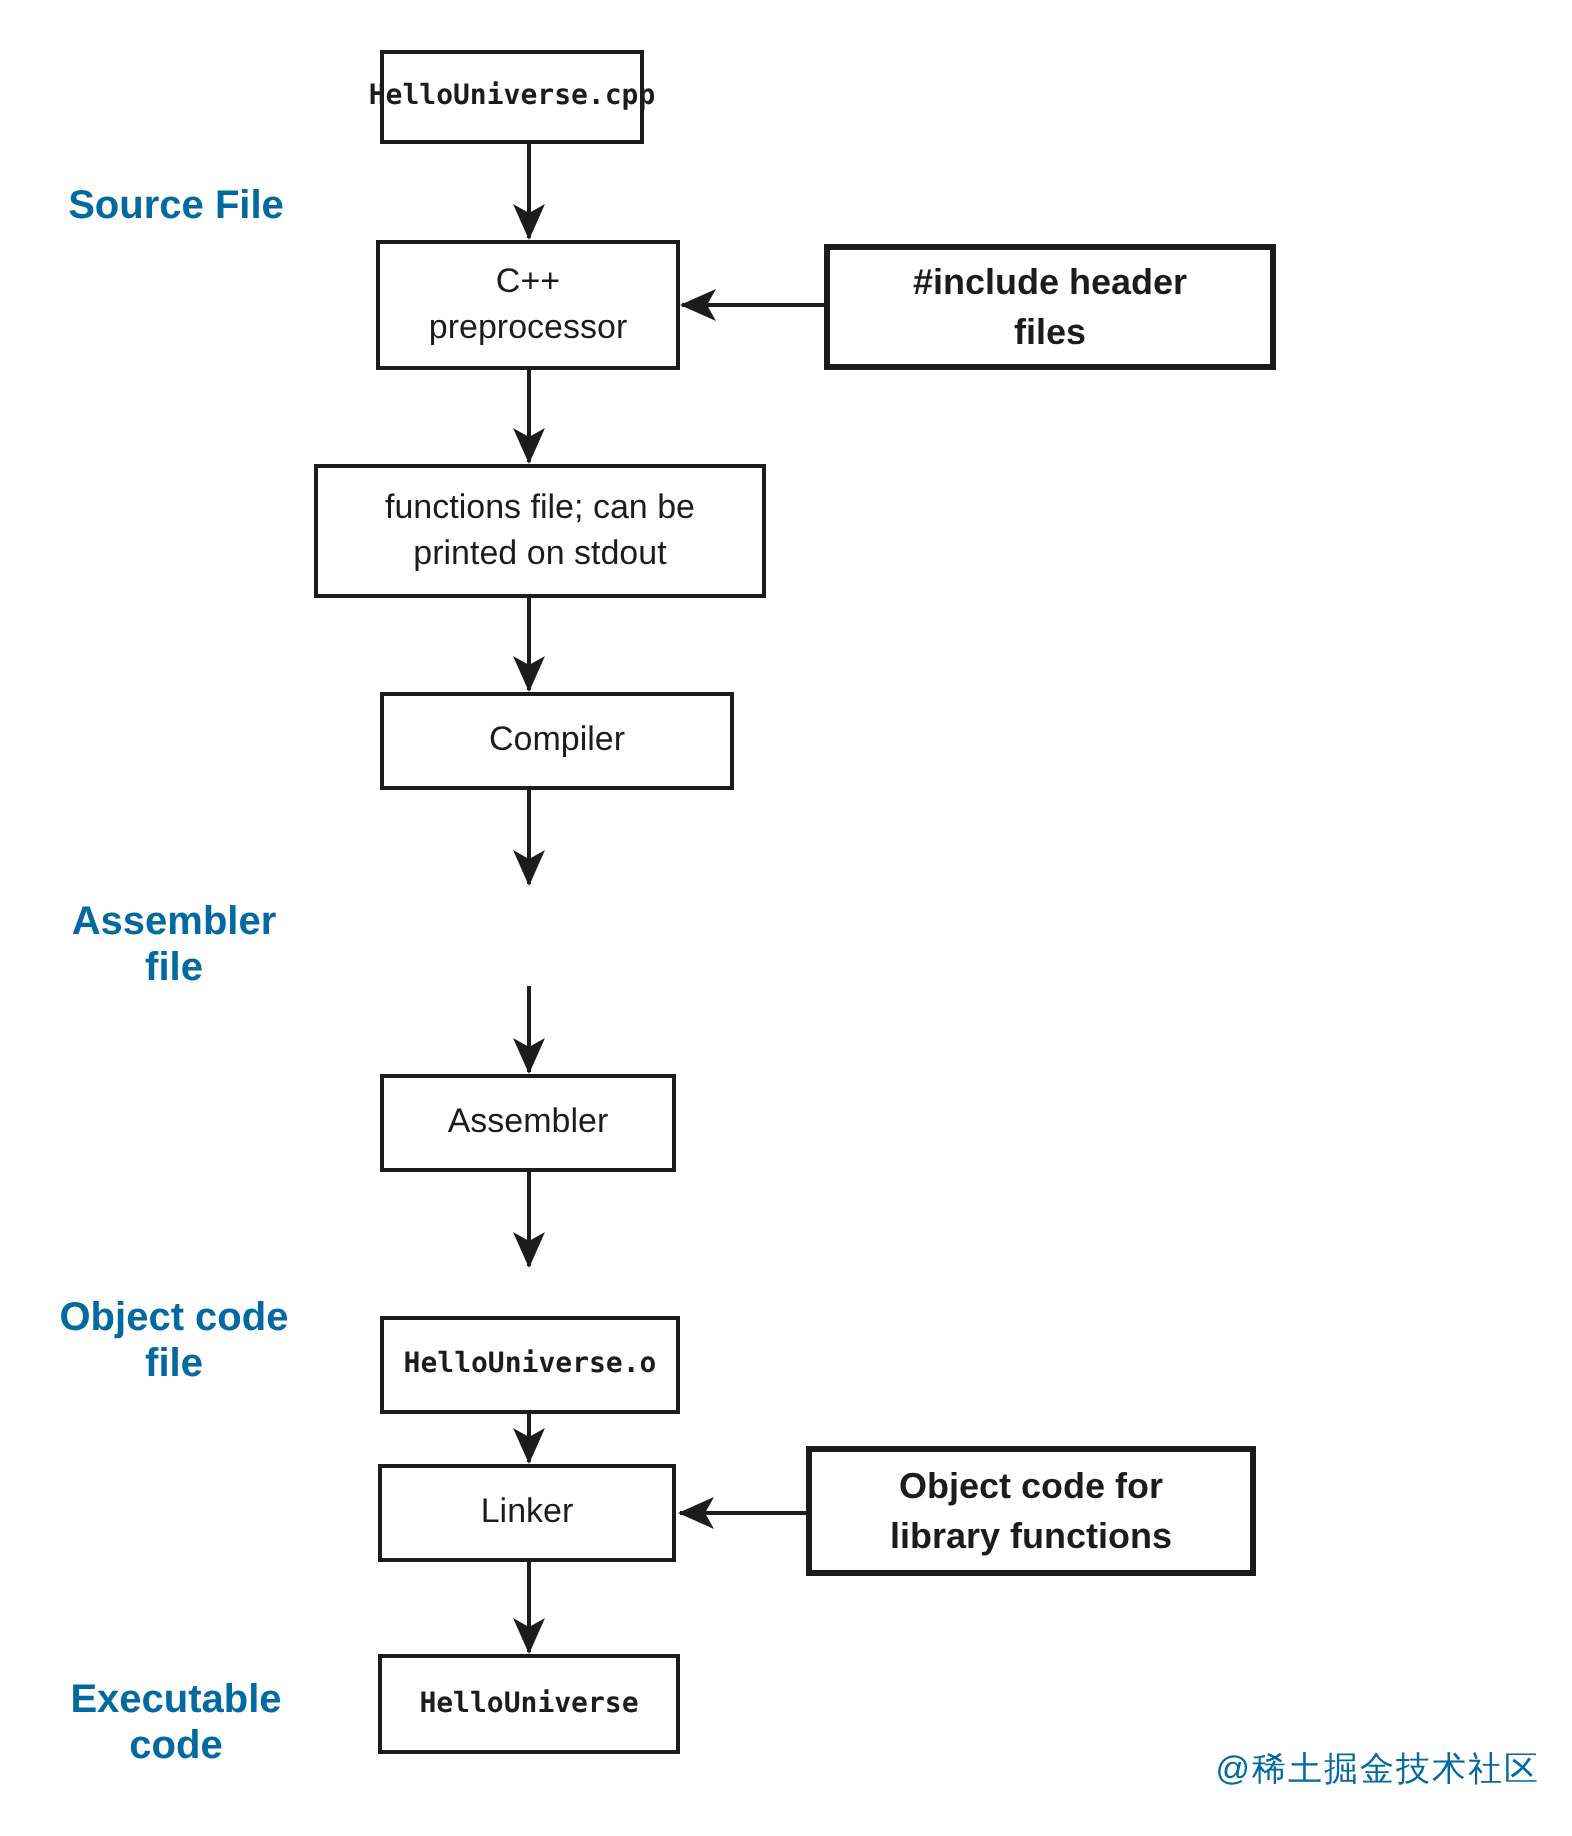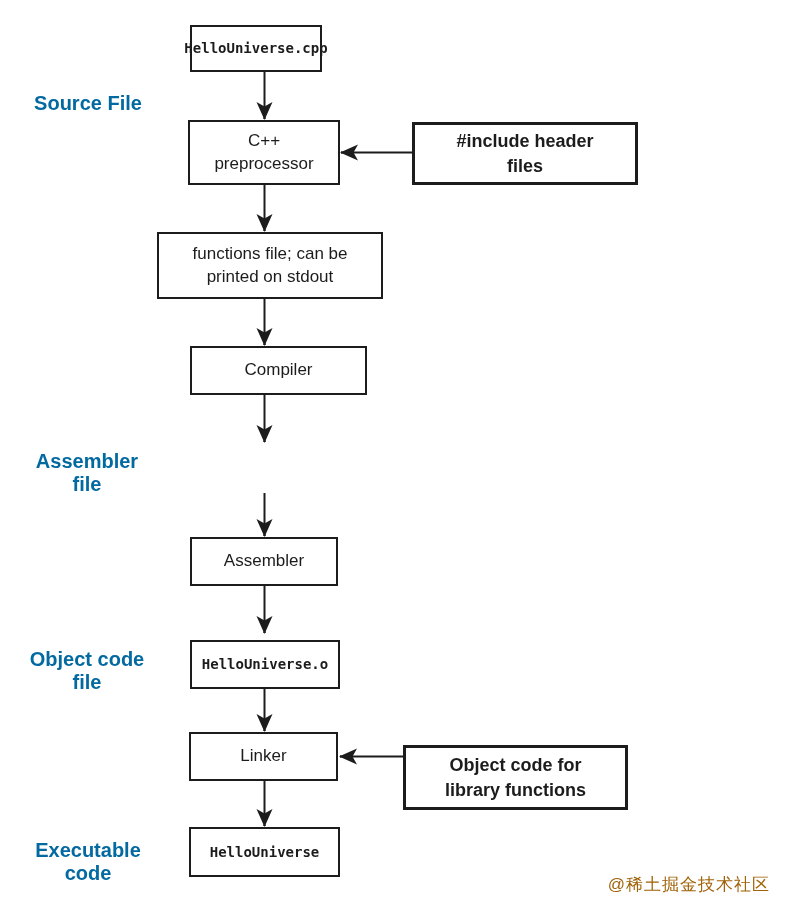--- a/index.html
+++ b/index.html
@@ -53,21 +53,21 @@
     text-align: center;
     white-space: pre-line;
     color: #0369a1;
   }
   .watermark {
     position: absolute;
     left: 605px; top: 873px;
     width: 165px;
     text-align: right;
     font-size: 17px;
-    color: #a16207;
+    color: #0369a1;
     letter-spacing: 1px;
   }
 </style>
 </head>
 <body>
 
 <div class="canvas">
 
   <svg class="arrows" viewBox="0 0 786 918" aria-hidden="true">
     <defs>
@@ -117,27 +117,27 @@
 preprocessor</div>
 
   <div class="node" style="left:157px; top:232px; width:226px; height:67px;">functions file; can be
 printed on stdout</div>
 
   <div class="node" style="left:190px; top:346px; width:177px; height:49px;">Compiler</div>
 
 
   <div class="node" style="left:190px; top:537px; width:148px; height:49px;">Assembler</div>
 
-  <div class="node mono" style="left:190px; top:640px; width:150px; height:49px;">HelloUniverse.o</div>
+  <div class="node mono" style="left:190px; top:658px; width:150px; height:49px;">HelloUniverse.o</div>
 
   <div class="node mono" style="left:189px; top:827px; width:151px; height:50px;">HelloUniverse</div>
 
   <div class="node" style="left:189px; top:732px; width:149px; height:49px;">Linker</div>
 
   <div class="node annot" style="left:412px; top:122px; width:226px; height:63px;">#include header
 files</div>
 
-  <div class="node annot" style="left:403px; top:745px; width:225px; height:65px;">Object code for
+  <div class="node annot" style="left:403px; top:723px; width:225px; height:65px;">Object code for
 library functions</div>
 
   <div class="watermark">@稀土掘金技术社区</div>
 
 </div>
 
 </body></html>

